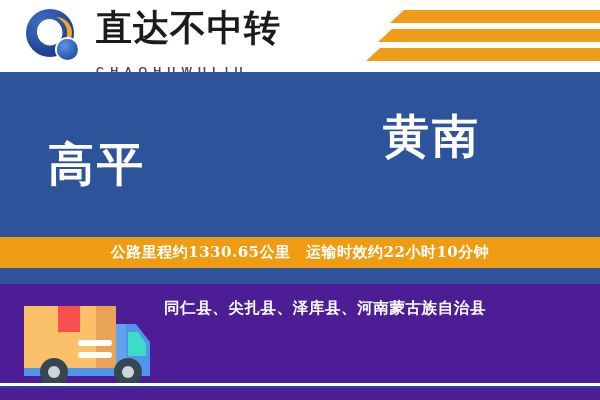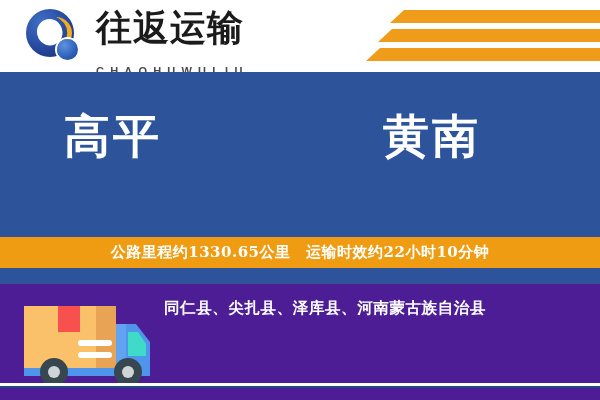--- a/index.html
+++ b/index.html
@@ -102,21 +102,21 @@
     position: absolute;
     top: 38px;
     font-family: "DejaVu Serif", "Liberation Serif", serif;
     font-weight: bold;
     font-size: 46px;
     line-height: 52px;
     color: #ffffff;
     letter-spacing: 3px;
     white-space: nowrap;
   }
-  .city.origin { left: 64px; }
+  .city.origin { left: 48px; margin-top: 28px; }
   .city.dest   { left: 383px; }
 
   .mid {
     position: absolute;
     left: 200px; top: 28px;
     width: 200px;
     text-align: center;
   }
   .mid-top, .mid-bottom {
     font-family: "DejaVu Serif", "Liberation Serif", serif;
@@ -203,21 +203,21 @@
       <div class="hole"></div>
       <svg width="58" height="56" viewBox="0 0 58 56" style="position:absolute;left:0;top:0;">
         <path d="M24 6 A18 18 0 1 1 24 42 A14.5 14.5 0 1 0 24 6 Z" fill="#f0ab1f"></path>
         <circle cx="24" cy="24" r="12.5" fill="#ffffff"></circle>
         <path d="M30 8 A17 17 0 0 1 30 40 A13 13 0 0 0 30 8 Z" fill="#f0ab1f"></path>
       </svg>
       <div class="dot"></div>
     </div>
 
     <div class="brand">
-      <div class="brand-cn">往返运输</div>
+      <div class="brand-cn">直达不中转</div>
       <div class="brand-en">CHAOHUWULIU</div>
     </div>
 
     <div class="stripes">
       <div class="stripe s1"></div>
       <div class="stripe s2"></div>
       <div class="stripe s3"></div>
     </div>
   </div>
 

